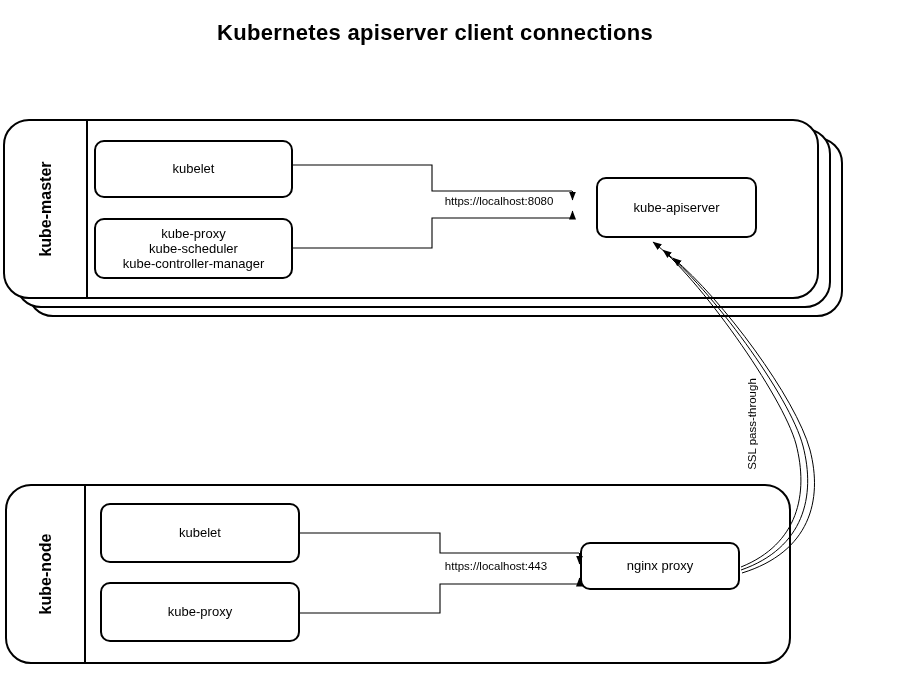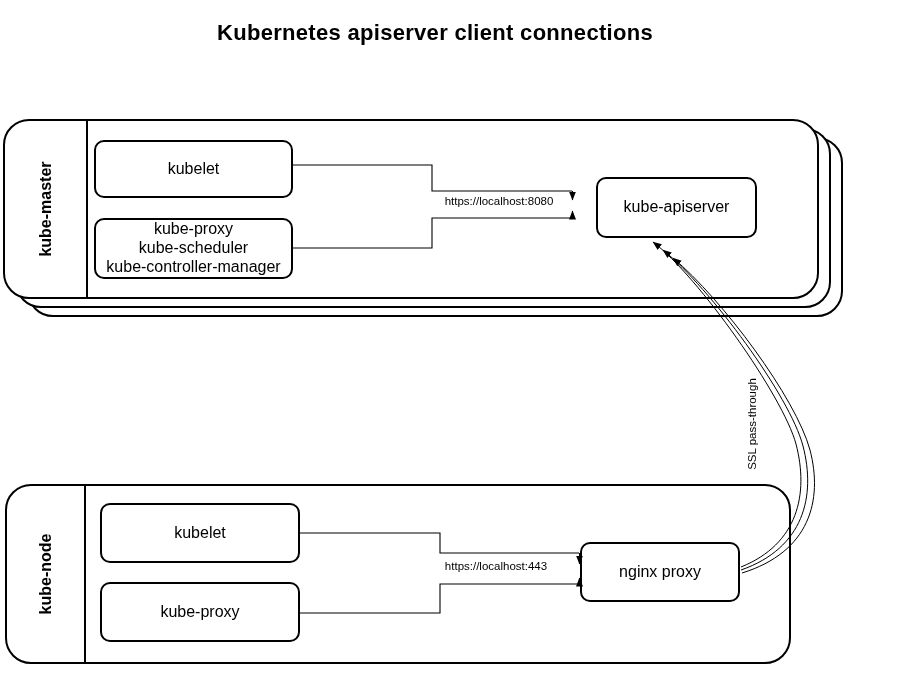--- a/index.html
+++ b/index.html
@@ -48,21 +48,21 @@
   .node-box {
     position: absolute;
     background: #ffffff;
     border: 2px solid #000000;
     border-radius: 10px;
     box-sizing: border-box;
     display: flex;
     align-items: center;
     justify-content: center;
     text-align: center;
-    font-size: 16px;
+    font-size: 13px;
     line-height: 1.18;
     z-index: 4;
   }
   .conn-label {
     position: absolute;
     transform: translate(-50%, -50%);
     white-space: nowrap;
     font-size: 11.5px;
     z-index: 6;
     background: transparent;
@@ -107,21 +107,21 @@
   <div class="node-box" style="left:596px; top:177px; width:161px; height:61px;">
     <span>kube-apiserver</span>
   </div>
 
   <div class="node-box" style="left:100px; top:503px; width:200px; height:60px;">
     <span>kubelet</span>
   </div>
   <div class="node-box" style="left:100px; top:582px; width:200px; height:60px;">
     <span>kube-proxy</span>
   </div>
-  <div class="node-box" style="left:580px; top:542px; width:160px; height:60px;">
+  <div class="node-box" style="left:580px; top:542px; width:160px; height:48px;">
     <span>nginx proxy</span>
   </div>
 
   <div class="conn-label" style="left:499px; top:201px;">https://localhost:8080</div>
   <div class="conn-label" style="left:496px; top:566px;">https://localhost:443</div>
   <div class="conn-label vertical" style="left:752px; top:424px;">SSL pass-through</div>
 
   <svg class="wires" width="914" height="674" viewBox="0 0 914 674">
     <defs>
       <marker id="arrow" markerUnits="userSpaceOnUse" markerWidth="11" markerHeight="9" refX="8.5" refY="4.5" orient="auto">

